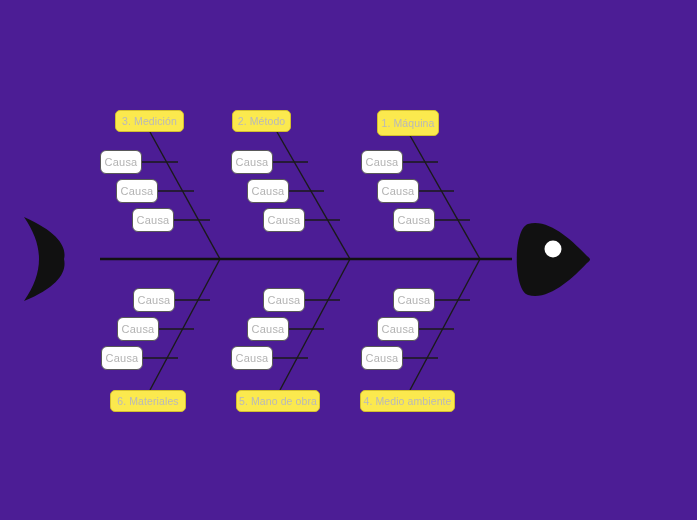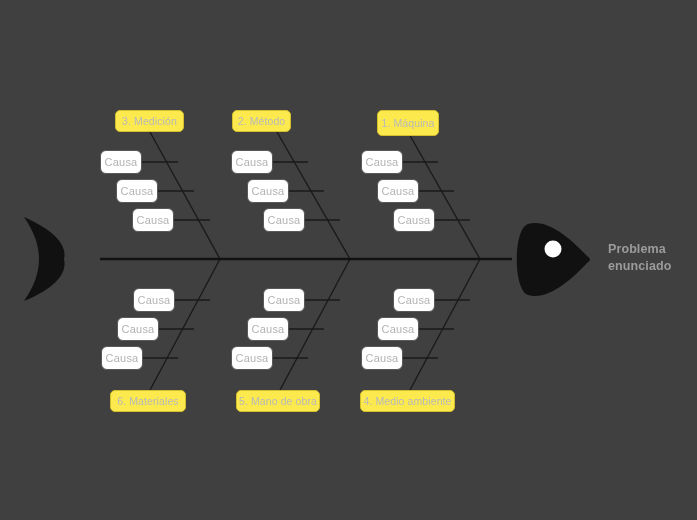--- a/index.html
+++ b/index.html
@@ -10,21 +10,21 @@
   body {
     width: 697px;
     height: 520px;
     font-family: "Liberation Sans", sans-serif;
     overflow: hidden;
   }
   #canvas {
     position: relative;
     width: 697px;
     height: 520px;
-    background: #404040;
+    background: #4c1d95;
   }
   #svg-layer {
     position: absolute;
     left: 0;
     top: 0;
     width: 697px;
     height: 520px;
   }
   .node {
     position: absolute;
@@ -129,15 +129,14 @@
       <div class="node cat-box" style="left: 236px; top: 390px; width: 84px; height: 22px;">5. Mano de obra</div>
       <div class="node cause-box" style="left: 263px; top: 288px; width: 42px;">Causa</div>
       <div class="node cause-box" style="left: 247px; top: 317px; width: 42px;">Causa</div>
       <div class="node cause-box" style="left: 231px; top: 346px; width: 42px;">Causa</div>
       <div class="node cat-box" style="left: 360px; top: 390px; width: 95px; height: 22px;">4. Medio ambiente</div>
       <div class="node cause-box" style="left: 393px; top: 288px; width: 42px;">Causa</div>
       <div class="node cause-box" style="left: 377px; top: 317px; width: 42px;">Causa</div>
       <div class="node cause-box" style="left: 361px; top: 346px; width: 42px;">Causa</div>
     </div>
 
-  <div class="problem-label">Problema enunciado</div>
 
 </div>
 
 </body></html>

